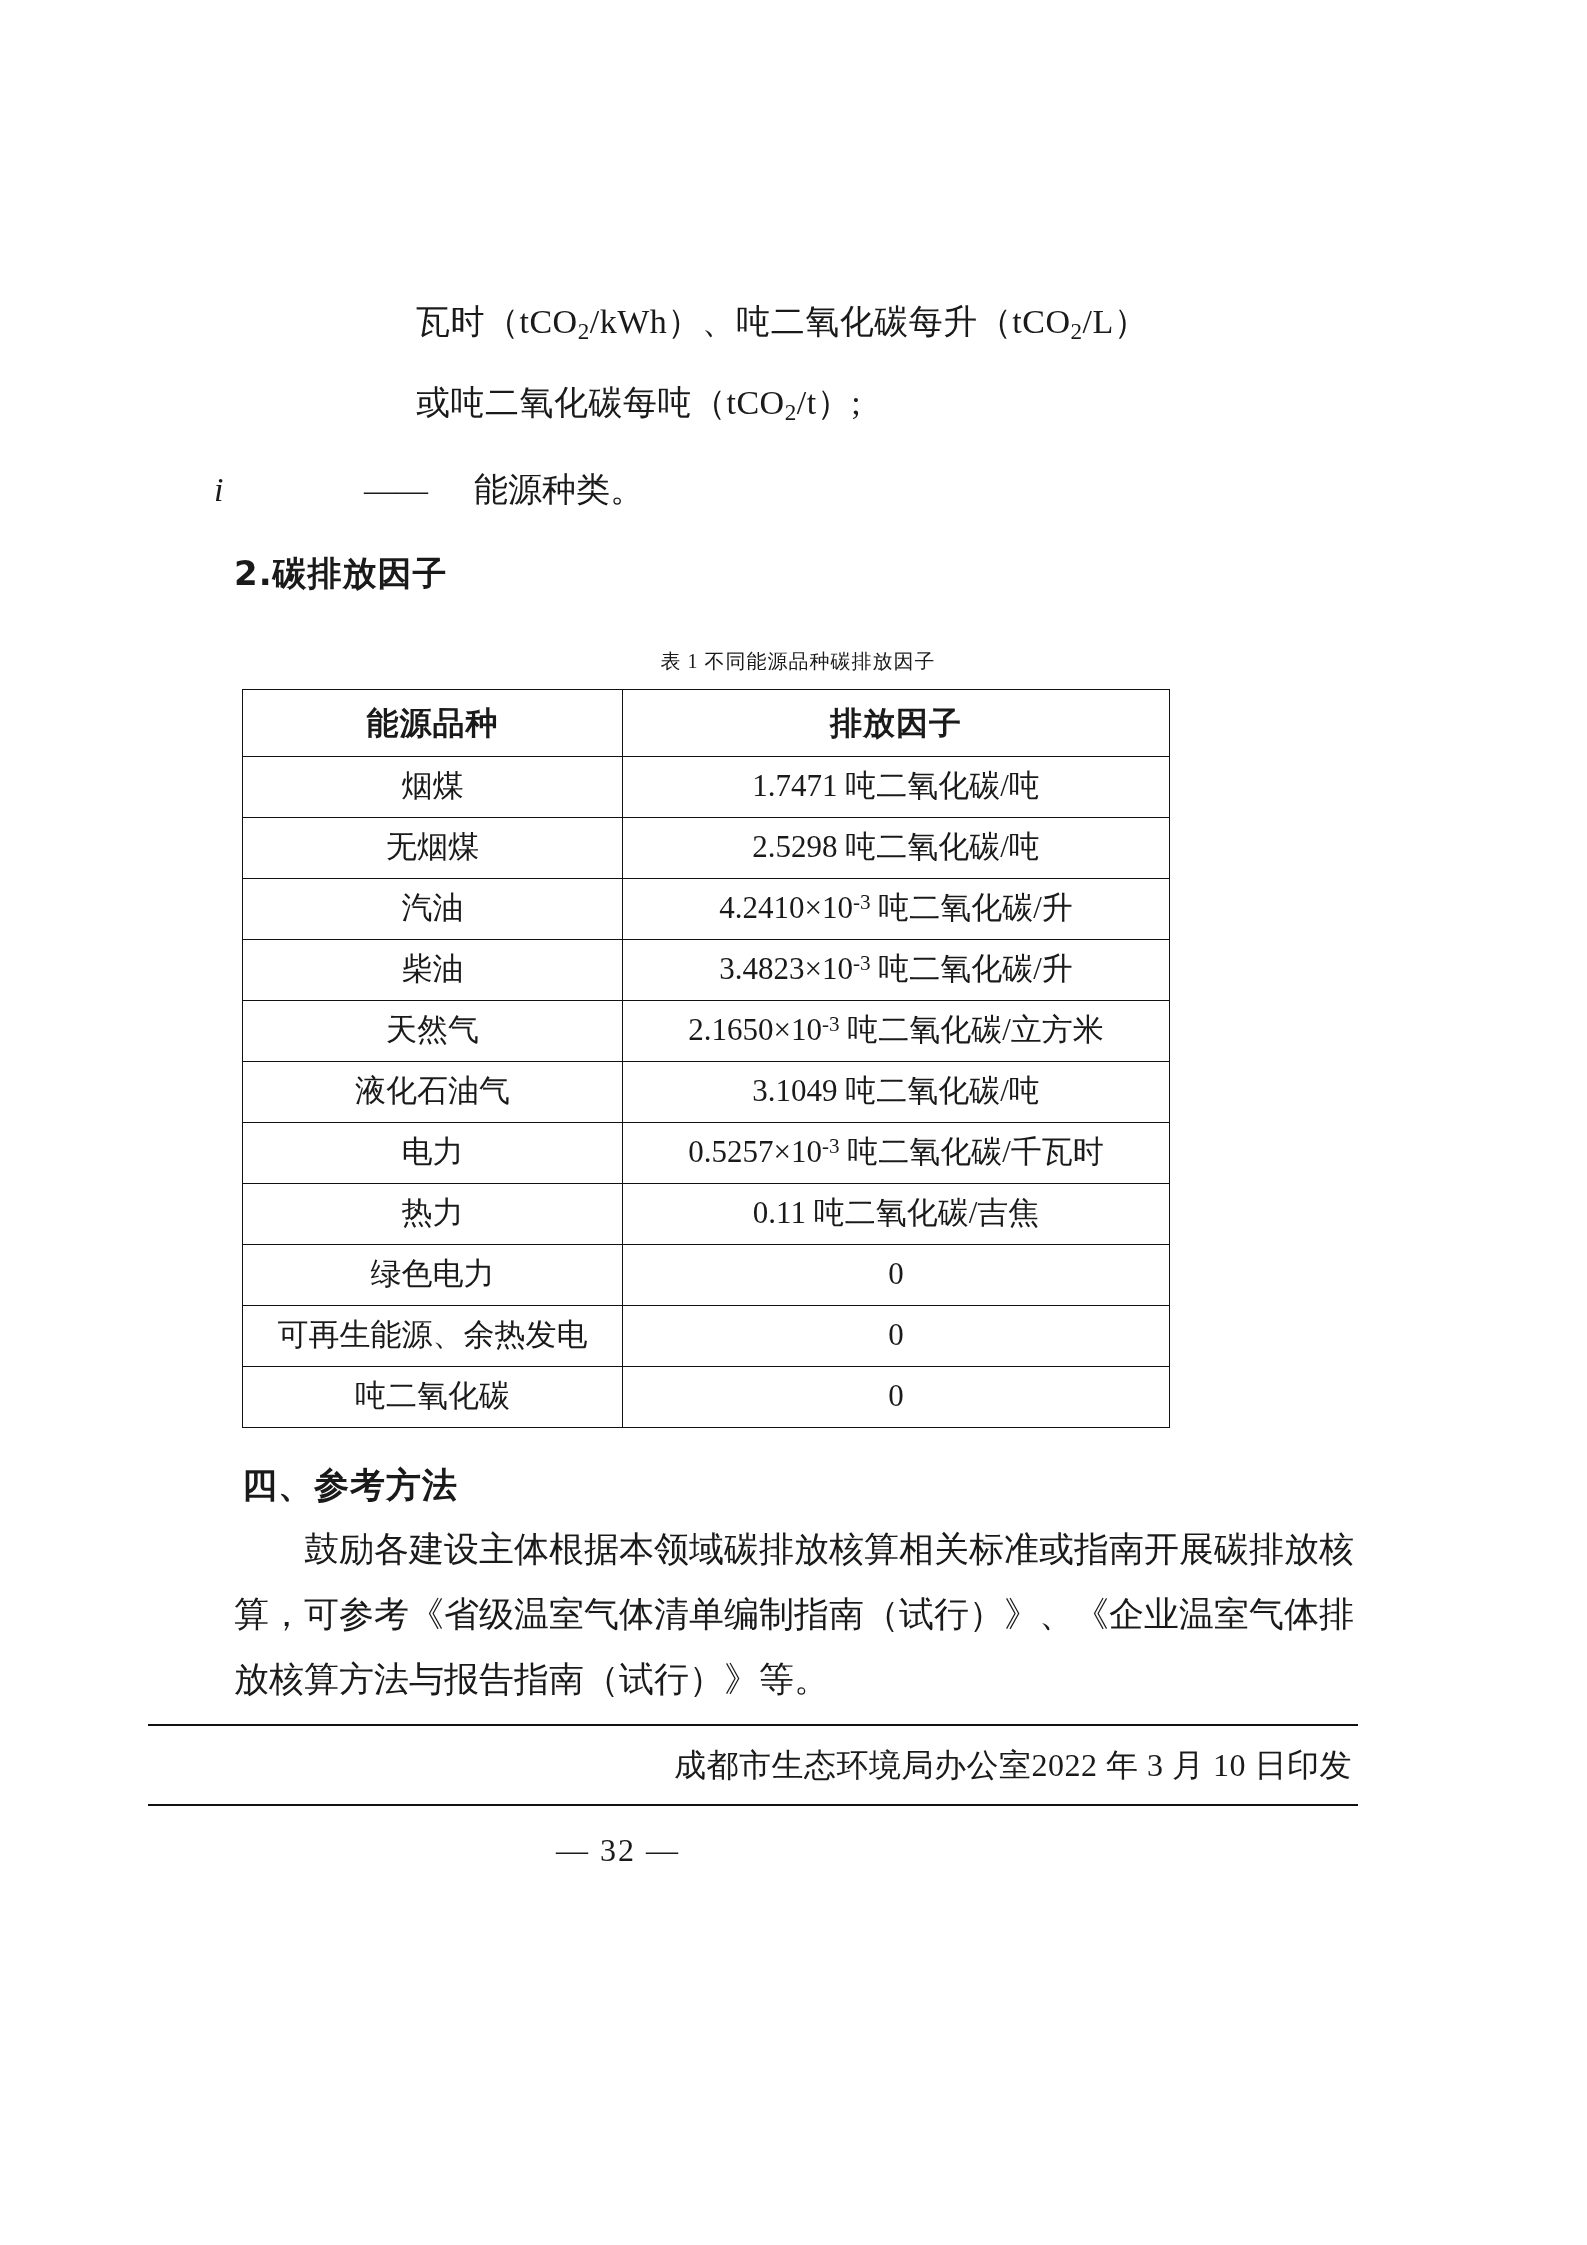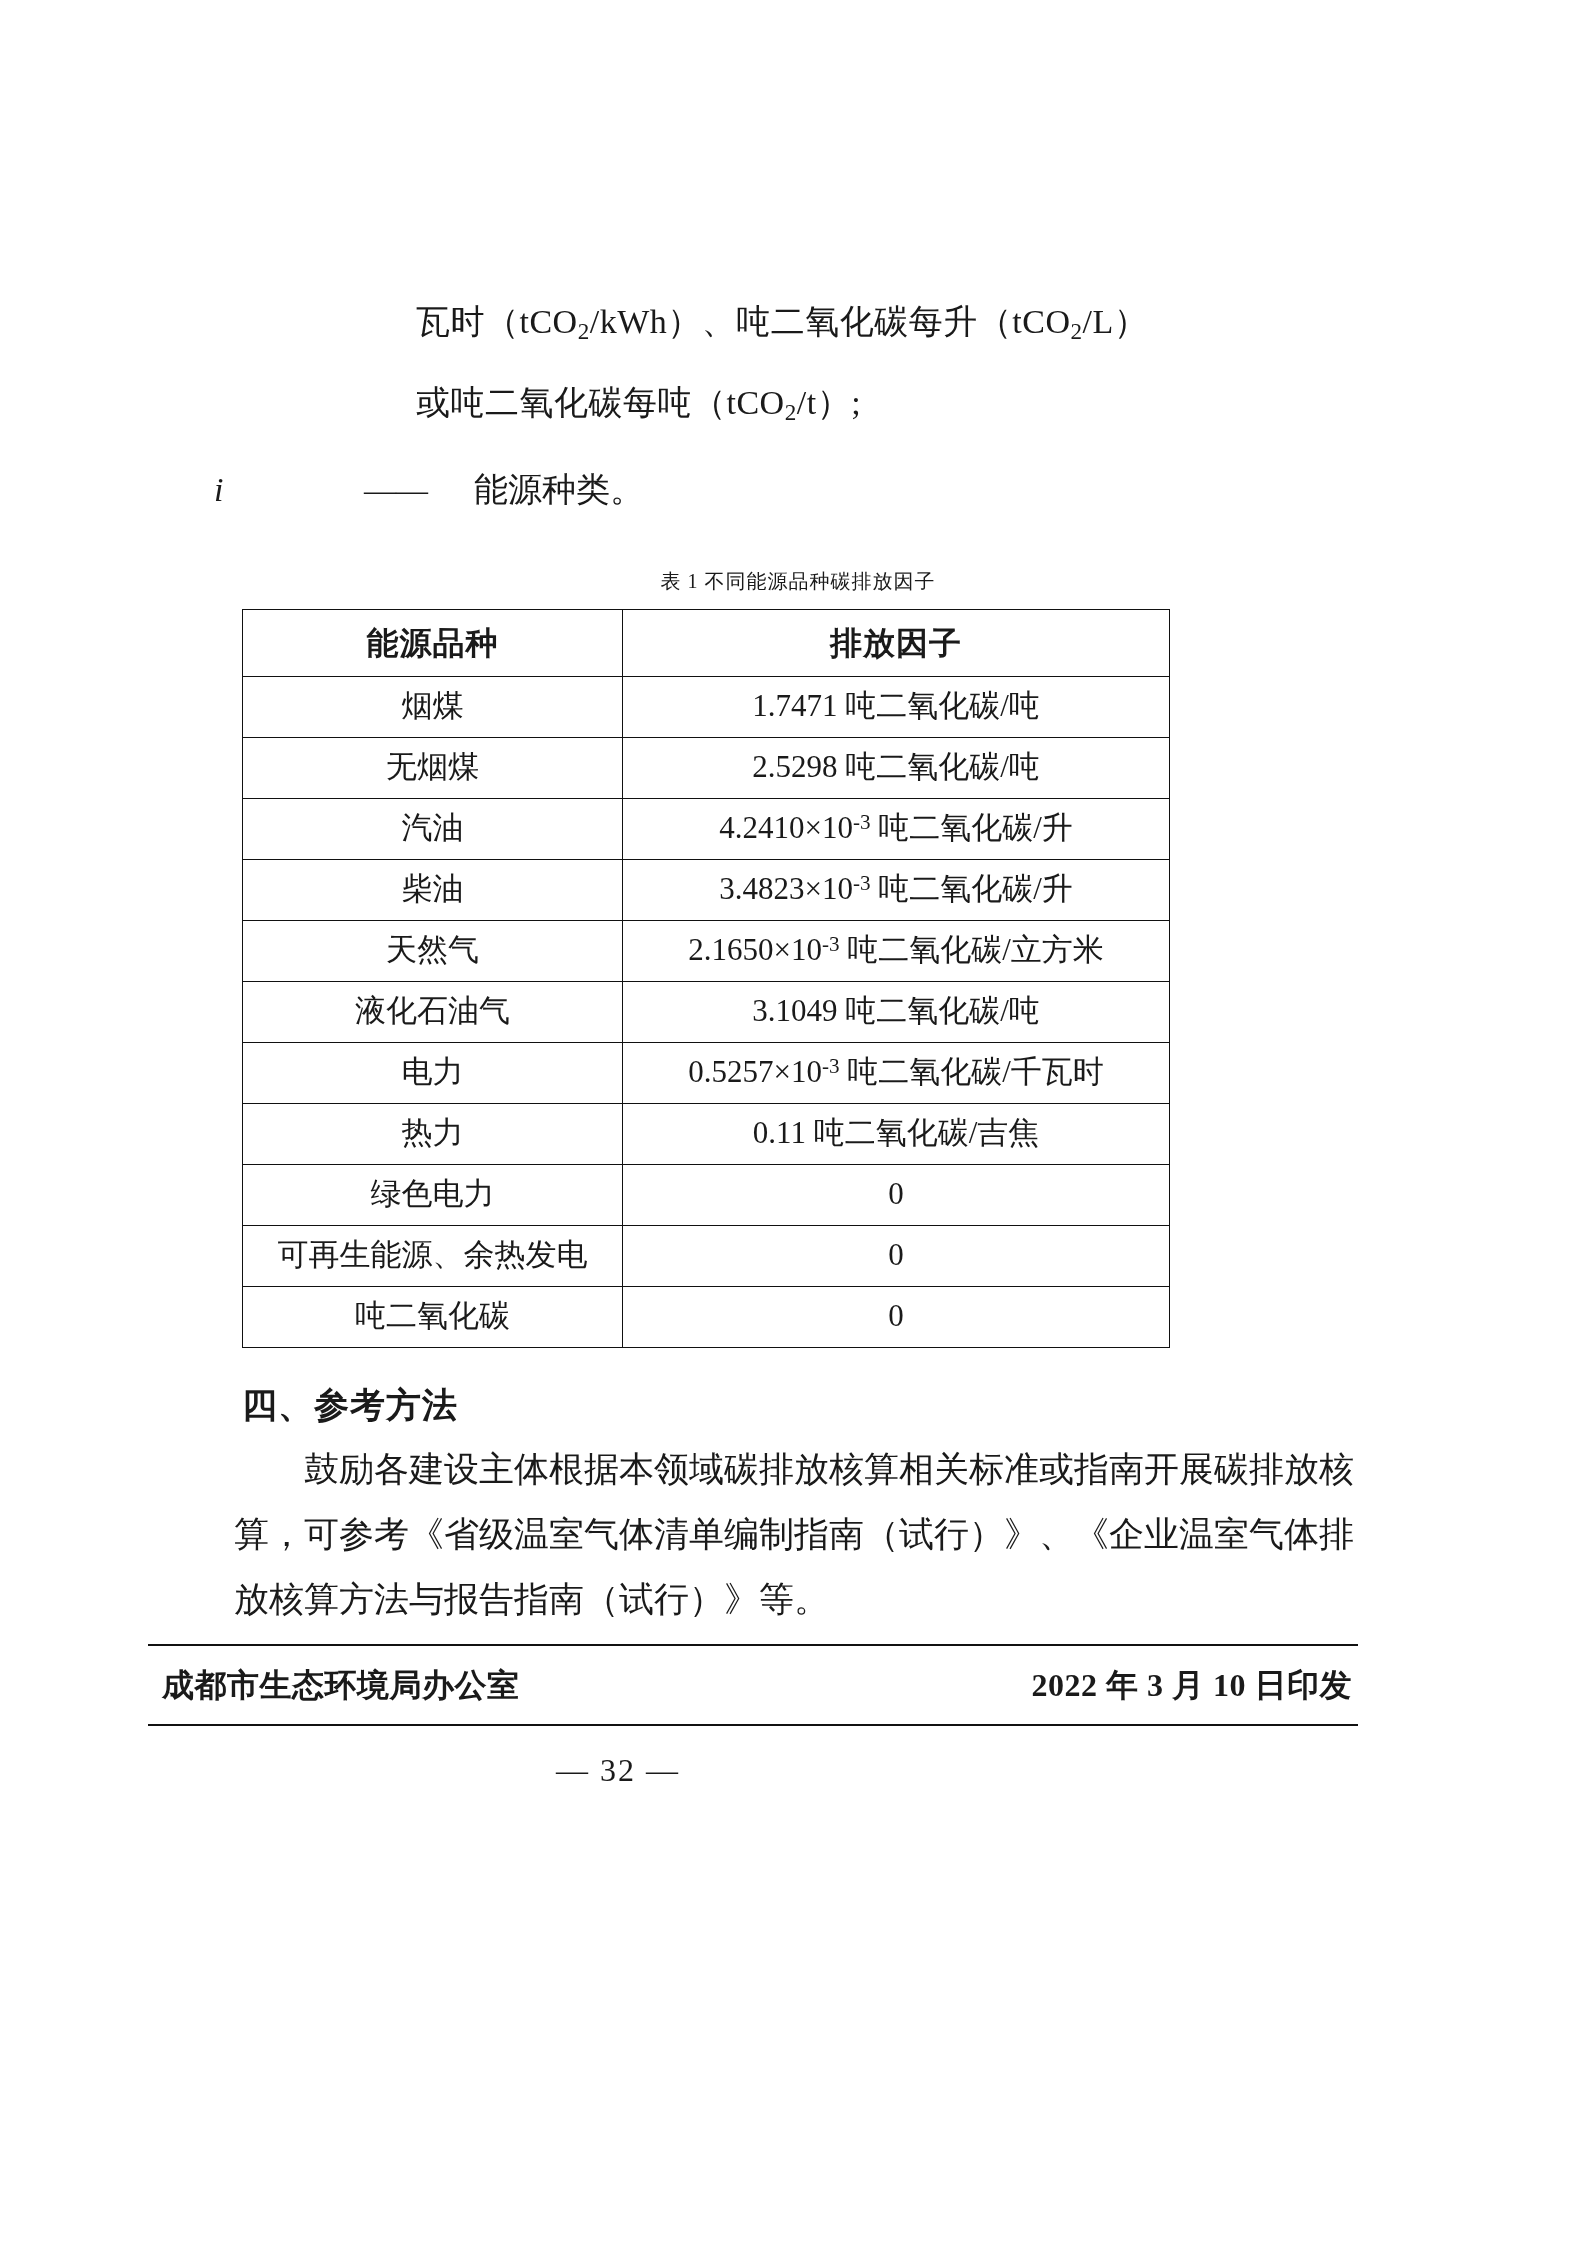--- a/index.html
+++ b/index.html
@@ -134,27 +134,26 @@
     letter-spacing: 1px;
   }
   .rule {
     border: none;
     border-top: 2px solid #111;
     margin: 12px 0 0 -100px;
     width: 1210px;
   }
   .footer-row {
     display: flex;
-    justify-content: space-between;
+    justify-content: flex-end;
     margin-left: -86px;
     width: 1190px;
     font-size: 32px;
     margin-top: 18px;
     letter-spacing: 0.5px;
-    font-weight: bold;
   }
   .rule2 {
     border: none;
     border-top: 2px solid #111;
     margin: 16px 0 0 -100px;
     width: 1210px;
   }
   .page-num {
     text-align: center;
     font-size: 32px;
@@ -175,20 +174,21 @@
     <div class="para-line indent-line">
       或吨二氧化碳每吨（tCO<sub>2</sub>/t）;
     </div>
 
     <div class="symbol-row">
       <span class="sym">i</span>
       <span class="dash">——</span>
       <span class="desc">能源种类。</span>
     </div>
 
+    <div class="section-head">2.碳排放因子</div>
 
     <div class="table-caption">表 1   不同能源品种碳排放因子</div>
 
     <table class="factors">
       <colgroup>
         <col class="col-a">
         <col class="col-b">
       </colgroup>
       <thead>
         <tr>

